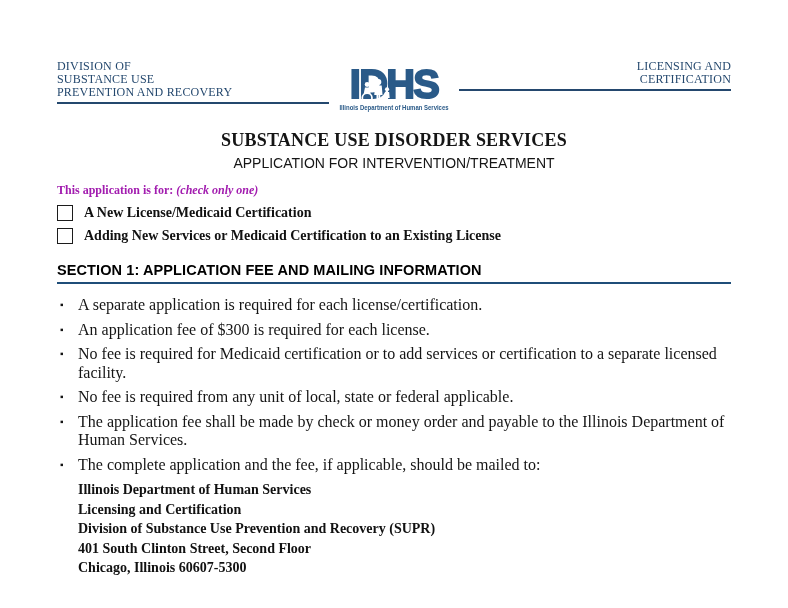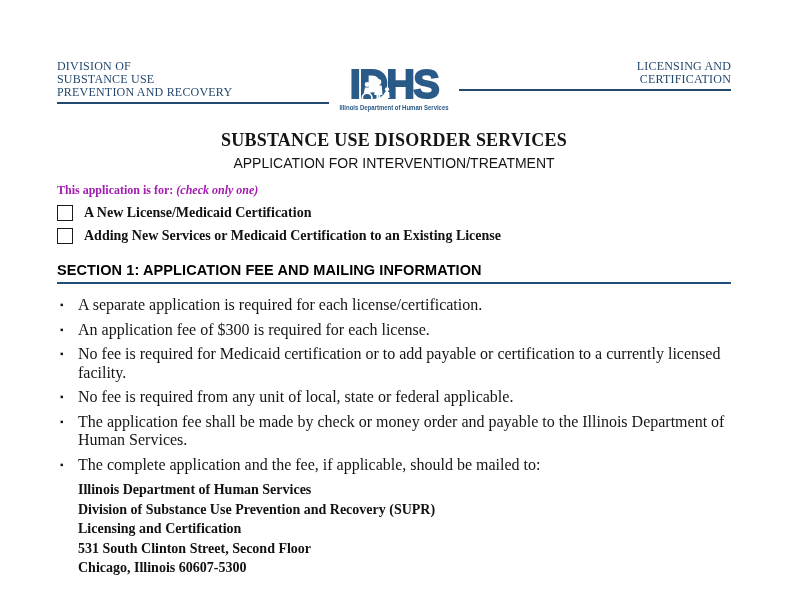--- a/index.html
+++ b/index.html
@@ -105,28 +105,28 @@
     <div class="cb-row">
       <span class="cb"></span>
       <span class="cb-label">Adding New Services or Medicaid Certification to an Existing License</span>
     </div>
 
     <div class="sec-head">SECTION 1: APPLICATION FEE AND MAILING INFORMATION</div>
 
     <ul class="bullets">
       <li>A separate application is required for each license/certification.</li>
       <li>An application fee of $300 is required for each license.</li>
-      <li>No fee is required for Medicaid certification or to add payable or certification to a currently licensed facility.</li>
+      <li>No fee is required for Medicaid certification or to add services or certification to a separate licensed facility.</li>
       <li>No fee is required from any unit of local, state or federal applicable.</li>
       <li>The application fee shall be made by check or money order and payable to the Illinois Department of Human Services.</li>
       <li>The complete application and the fee, if applicable, should be mailed to:</li>
     </ul>
 
     <div class="address">
       <div>Illinois Department of Human Services</div>
+      <div>Licensing and Certification</div>
       <div>Division of Substance Use Prevention and Recovery (SUPR)</div>
-      <div>Licensing and Certification</div>
-      <div>531 South Clinton Street, Second Floor</div>
+      <div>401 South Clinton Street, Second Floor</div>
       <div>Chicago, Illinois 60607-5300</div>
     </div>
 
   </div>
 </div>
 
 </body></html>

